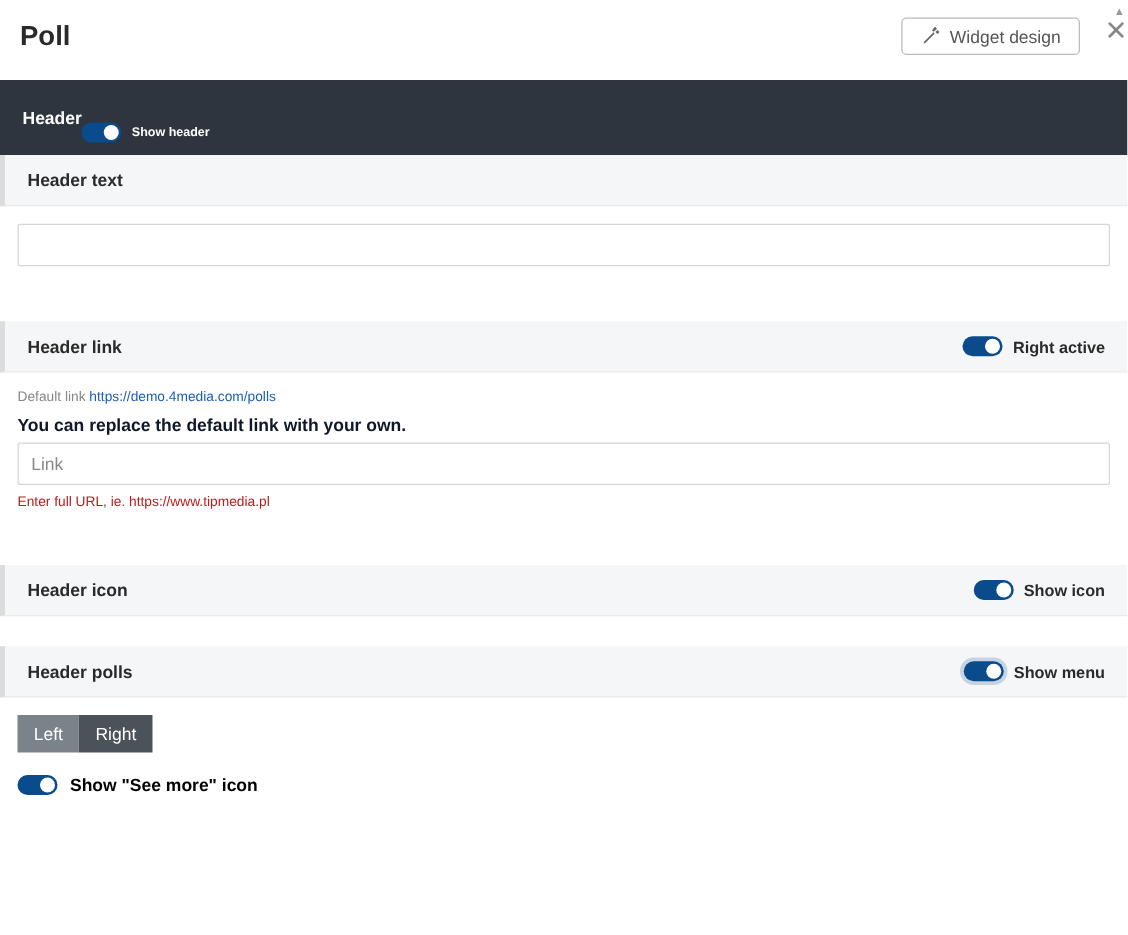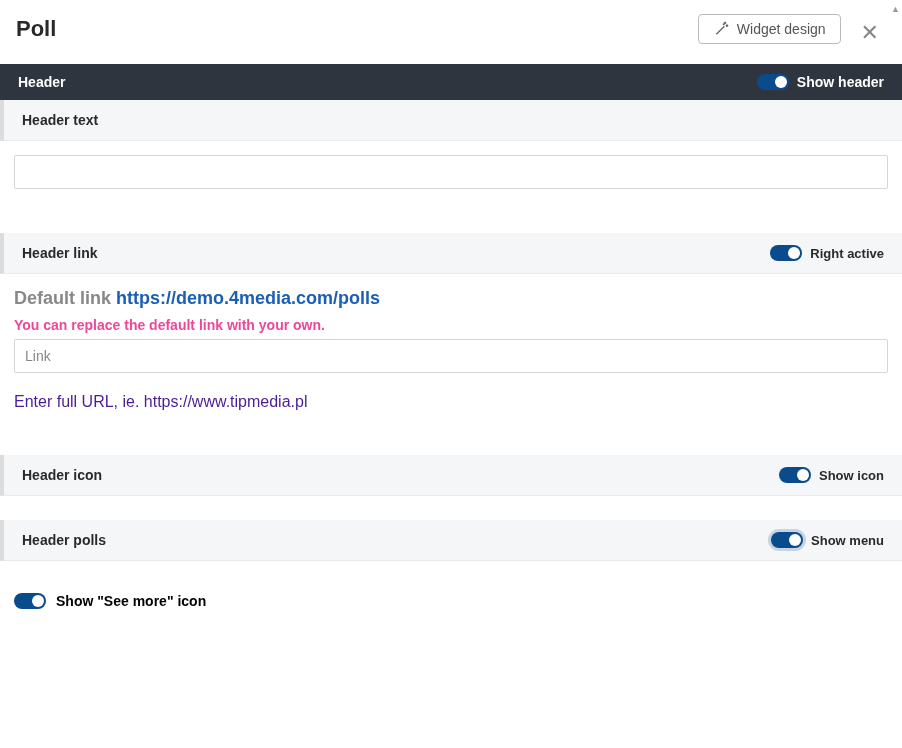--- a/index.html
+++ b/index.html
@@ -12,30 +12,30 @@
       position: relative;
     }
     .scroll-area {
       height: 748px;
       overflow-y: scroll;
     }
     .topbar {
       display: flex;
       align-items: center;
       justify-content: space-between;
-      padding: 14px 23px 20px 16px;
+      padding: 14px 0 20px 16px;
     }
     .topbar-title {
       font-size: 22px;
       font-weight: 600;
       color: #2a2a2a;
     }
     .topbar-right {
       display: flex;
-      align-items: flex-end;
+      align-items: flex-start;
       gap: 20px;
       margin-left: 34px;
     }
     .widget-design-btn {
       display: flex;
       align-items: center;
       gap: 8px;
       border: 1px solid #bbb;
       background: #fff;
       padding: 6px 14px;
@@ -50,21 +50,21 @@
       color: #888;
       cursor: pointer;
       font-weight: 300;
       line-height: 1;
     }
     .section-bar {
       background: #2e353e;
       color: #fff;
       display: flex;
       align-items: center;
-      justify-content: space-between;
+      justify-content: flex-start;
       padding: 10px 18px;
       font-weight: 700;
       font-size: 14px;
     }
     .section-header {
       display: flex;
       align-items: center;
       justify-content: space-between;
       padding: 12px 18px;
       border-bottom: 1px solid #eaeaea;
@@ -80,45 +80,44 @@
     .text-input {
       width: 100%;
       border: 1px solid #d5d5d5;
       padding: 8px 10px;
       font-size: 14px;
       border-radius: 2px;
       color: #333;
     }
     .text-input::placeholder { color: #888; }
     .hint {
-      font-size: 16px;
-      color: #4c1d95;
-      margin-top: 20px;
+      font-size: 11px;
+      color: #b91c1c;
+      margin-top: 8px;
     }
     .default-link-line {
-      font-size: 18px;
+      font-size: 11px;
       color: #888;
       padding: 0 0 8px 0;
-      font-weight: bold;
     }
     .default-link-line a { color: #1a5fb4; text-decoration: none; }
     .field-label {
       font-weight: 700;
       font-size: 14px;
-      color: #ec4899;
+      color: #0f172a;
       margin-bottom: 6px;
       display: block;
     }
     .toggle-wrap {
       display: flex;
       align-items: center;
       gap: 8px;
       font-size: 13px;
     }
-    .toggle-wrap.bold { font-weight: 700; font-size: 14px; }
+    .toggle-wrap.bold { font-weight: 700; font-size: 10px; margin-top: 24px; }
     .toggle {
       width: 32px;
       height: 16px;
       background: #0a4b8c;
       border-radius: 10px;
       position: relative;
       cursor: pointer;
     }
     .toggle.on::after {
       content: '';
@@ -238,20 +237,24 @@
   <div class="gap-block"></div>
 
   <div class="section-header">
     <span>Header polls</span>
     <div class="toggle-wrap">
       <div class="toggle on focused"></div>
       <span>Show menu</span>
     </div>
   </div>
   <div class="section-body">
+    <div class="seg-group">
+      <div class="seg left">Left</div>
+      <div class="seg right">Right</div>
+    </div>
     <div class="inline-toggle-row">
       <div class="toggle on"></div>
       <span>Show "See more" icon</span>
     </div>
   </div>
 
 </div>
 
 <span class="scroll-up-arrow">▲</span>
 

